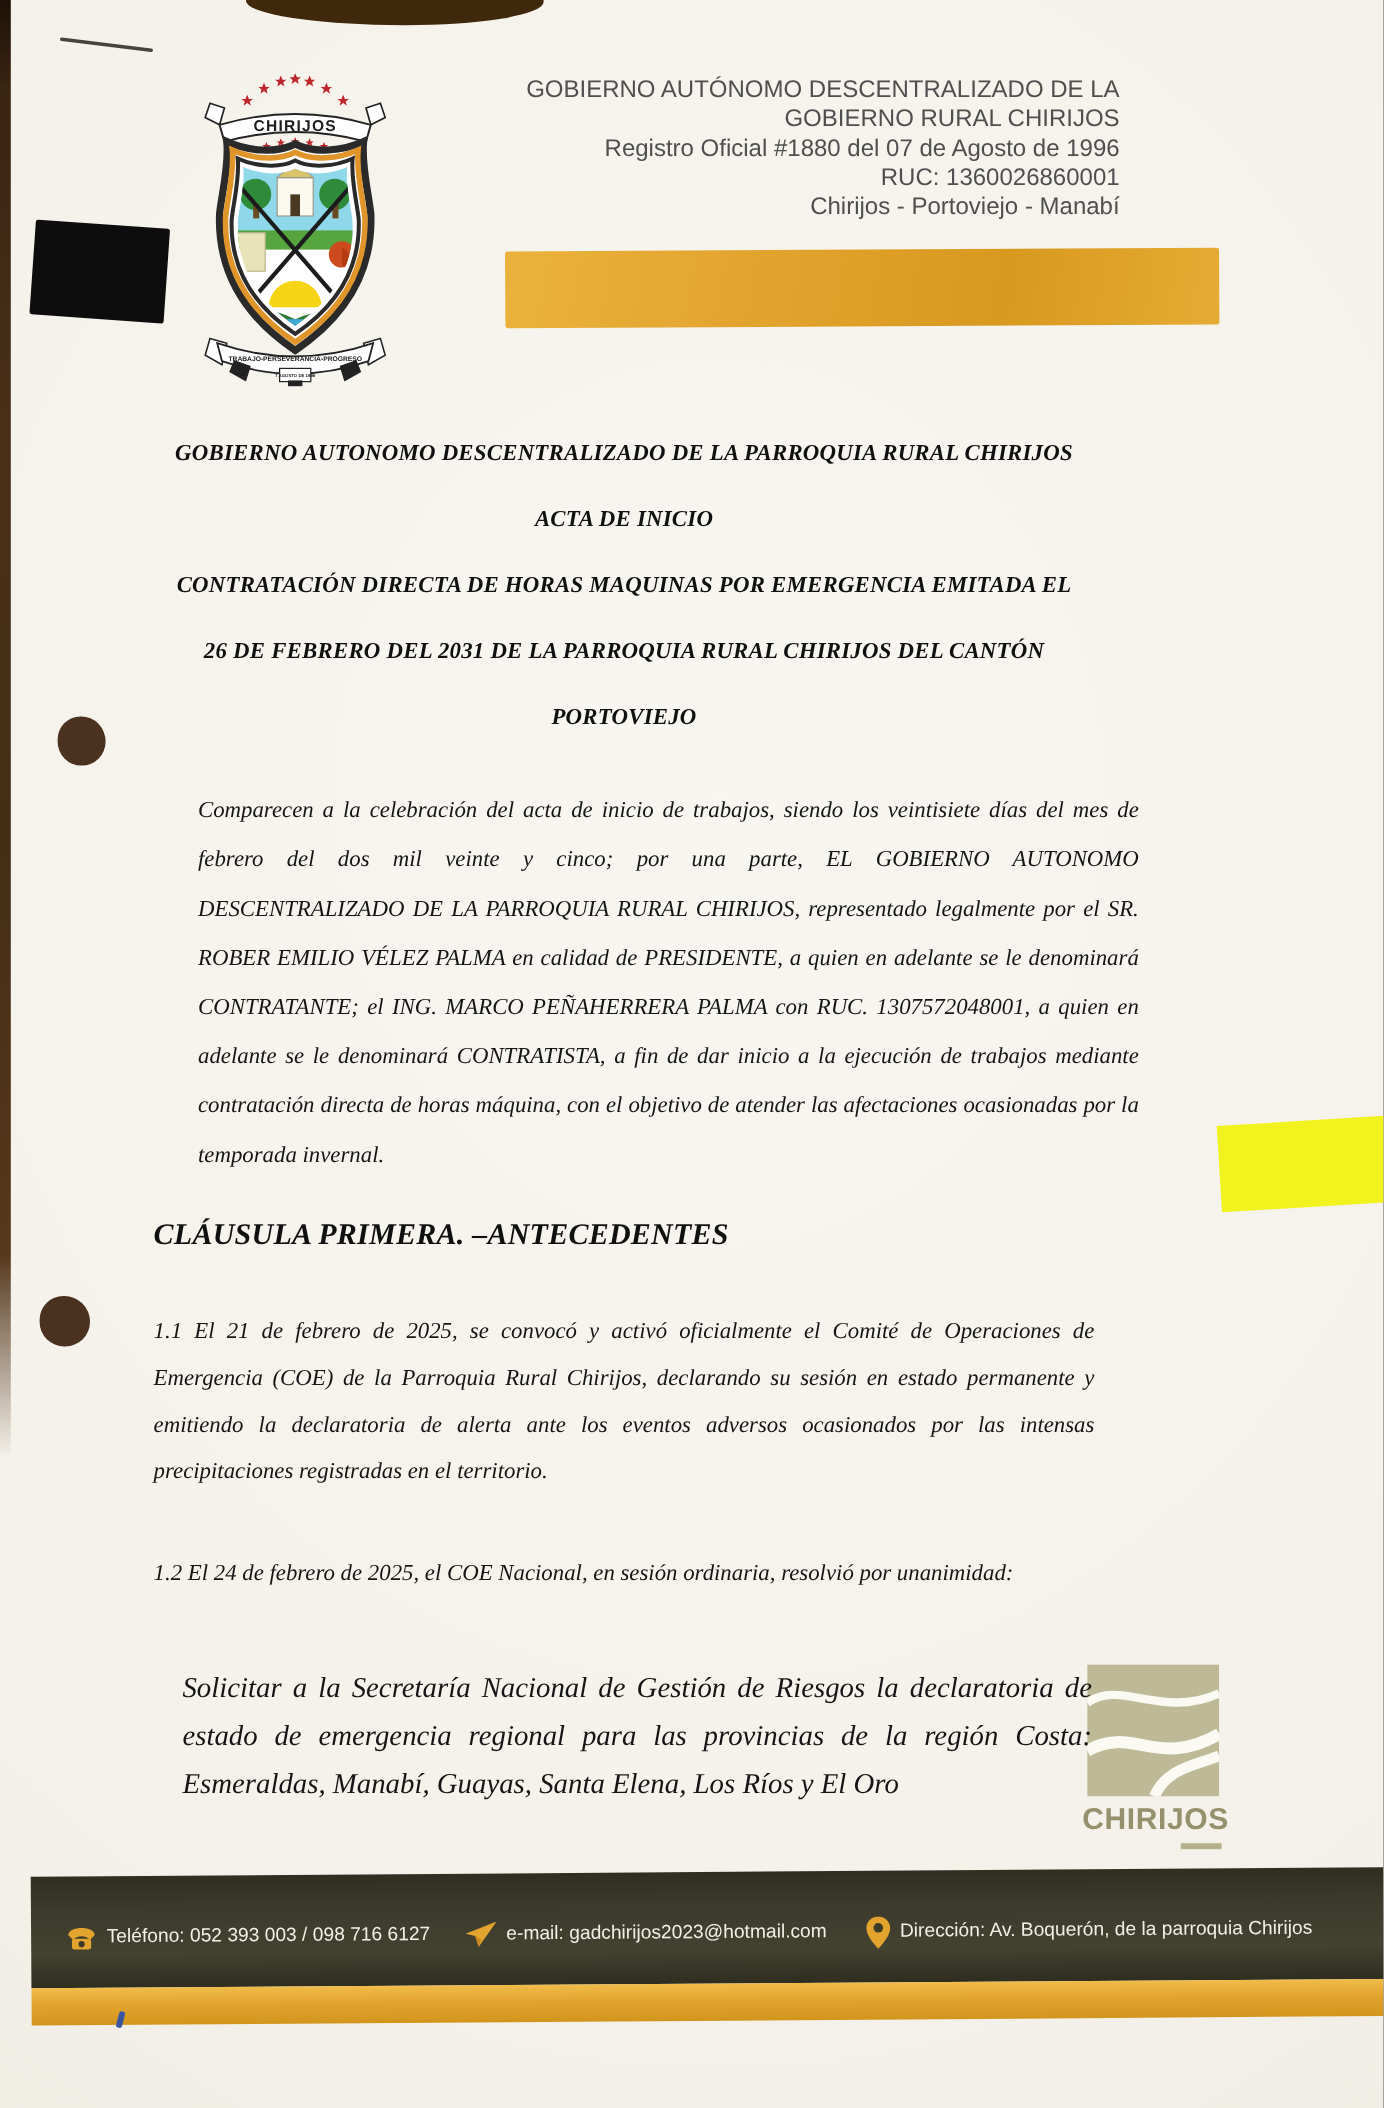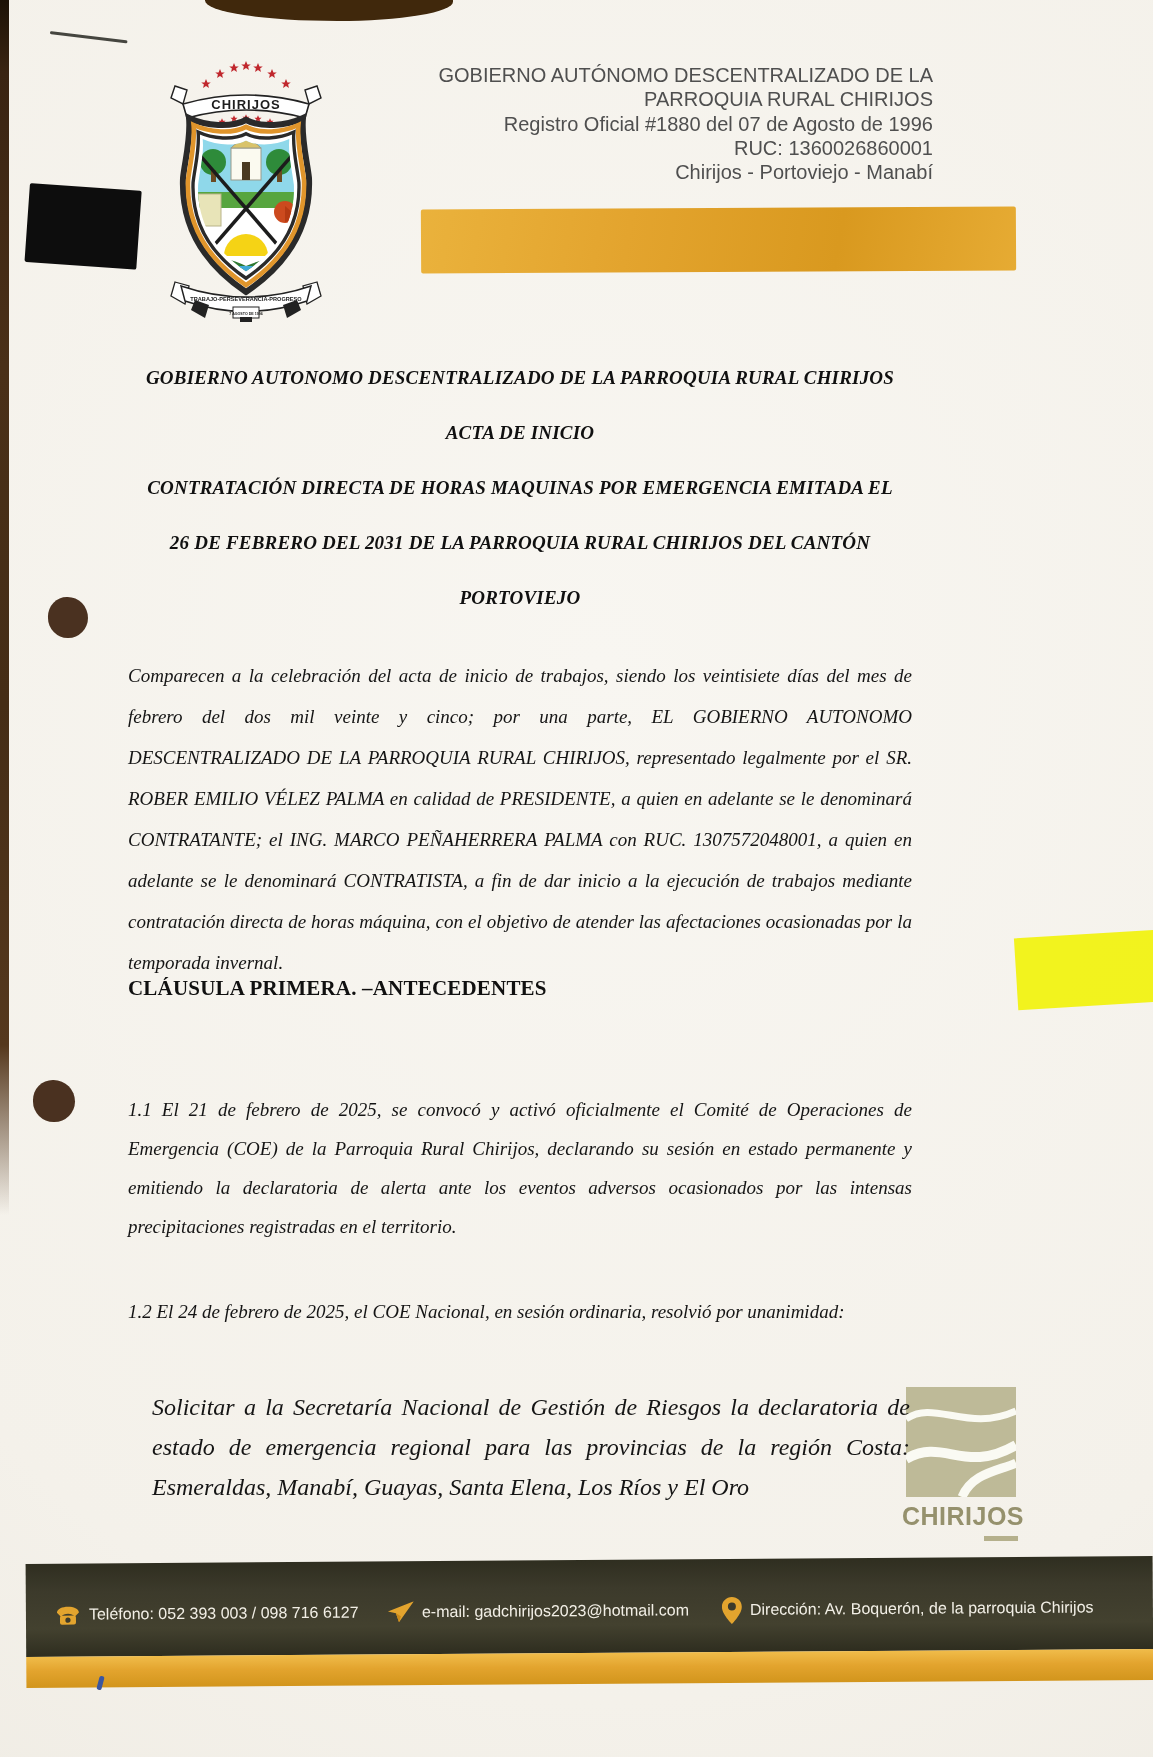--- a/index.html
+++ b/index.html
@@ -30,23 +30,23 @@
   .gold-banner{position:absolute;left:421px;top:208px;width:595px;height:64px;z-index:2;
     background:linear-gradient(100deg,#eab23c 0%,var(--gold,#e3a42e) 35%,#d9991f 70%,#e6ab33 100%);
     transform:rotate(-0.3deg);border-radius:2px;}
   .crest{position:absolute;left:160px;top:60px;width:172px;height:262px;z-index:2;}
   
   .doc-title{position:absolute;left:128px;top:366px;width:784px;z-index:2;
     font-weight:bold;font-style:italic;font-size:19px;color:#101010;}
   .doc-title .t-line{height:24px;line-height:24px;margin-bottom:31px;text-align:center;letter-spacing:.2px;}
   .para{position:absolute;left:128px;width:784px;text-align:justify;font-style:italic;
     font-size:19px;color:#151515;z-index:2;}
-  .p1{top:636px;line-height:41px;}
-  .clause-heading{position:absolute;left:128px;top:976px;width:784px;z-index:2;
-    font-weight:bold;font-size:21px;color:#101010;letter-spacing:.2px;}
+  .p1{top:636px;line-height:41px;margin-left:37px;}
+  .clause-heading{position:absolute;left:128px;top:1016px;width:784px;z-index:2;
+    font-weight:bold;font-style:italic;font-size:25px;color:#101010;letter-spacing:.2px;}
   .p11{top:1071px;line-height:39px;}
   .p12{top:1278px;line-height:30px;text-align:left;}
   .quote{position:absolute;left:152px;top:1363px;width:758px;text-align:justify;
     font-style:italic;font-size:24px;line-height:40px;color:#151515;z-index:2;}
   
   .wm-square{position:absolute;left:906px;top:1387px;width:110px;height:110px;z-index:0;}
   .wm-word{position:absolute;left:890px;top:1502px;width:146px;text-align:center;z-index:0;
     font-family:"Liberation Sans",sans-serif;font-weight:bold;font-size:25px;letter-spacing:.5px;
     color:var(--watermark-olive,#8e8963);opacity:.92;}
   .wm-caption{position:absolute;left:984px;top:1536px;width:34px;height:5px;background:#b5b08c;z-index:0;}
@@ -143,21 +143,21 @@
       <polygon points="34,240 48,245 44,258 30,250" fill="#222"></polygon>
       <polygon points="136,240 122,245 126,258 140,250" fill="#222"></polygon>
       <rect x="72" y="247" width="26" height="11" fill="#fff" stroke="#222" stroke-width="1"></rect>
       <text x="85" y="254.5" text-anchor="middle" font-family="Liberation Sans, sans-serif" font-size="3.6" font-weight="bold" fill="#222">7 AGOSTO DE 1996</text>
       <rect x="79" y="257" width="12" height="5" fill="#222"></rect>
     </g>
   </svg>
 
   <div class="letterhead">
     <div>GOBIERNO AUTÓNOMO DESCENTRALIZADO DE LA</div>
-    <div>PARROQUIA RURAL CHIRIJOS</div>
+    <div>GOBIERNO RURAL CHIRIJOS</div>
     <div>Registro Oficial #1880  del 07 de Agosto de 1996</div>
     <div>RUC: 1360026860001</div>
     <div>Chirijos - Portoviejo - Manabí</div>
   </div>
 
   <div class="gold-banner"></div>
 
   <div class="doc-title">
     <div class="t-line">GOBIERNO AUTONOMO DESCENTRALIZADO DE LA PARROQUIA RURAL CHIRIJOS</div>
     <div class="t-line">ACTA DE INICIO</div>

